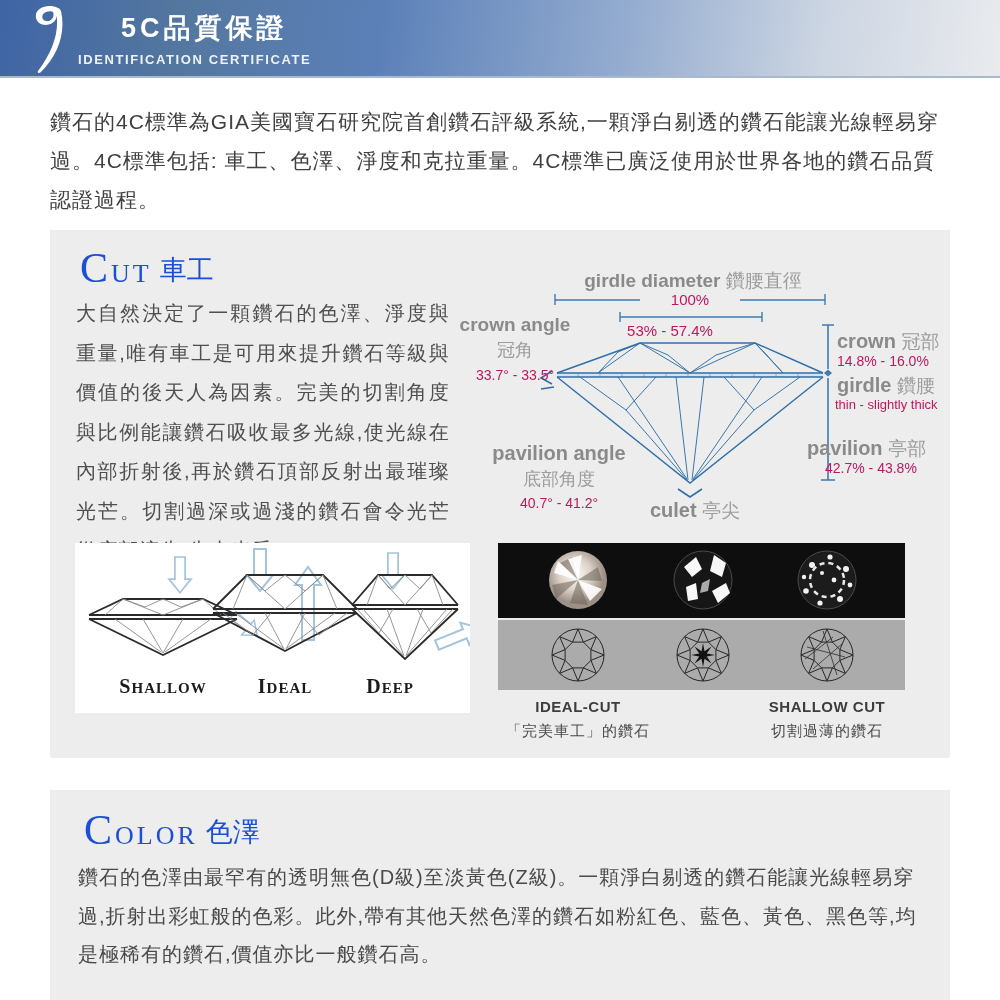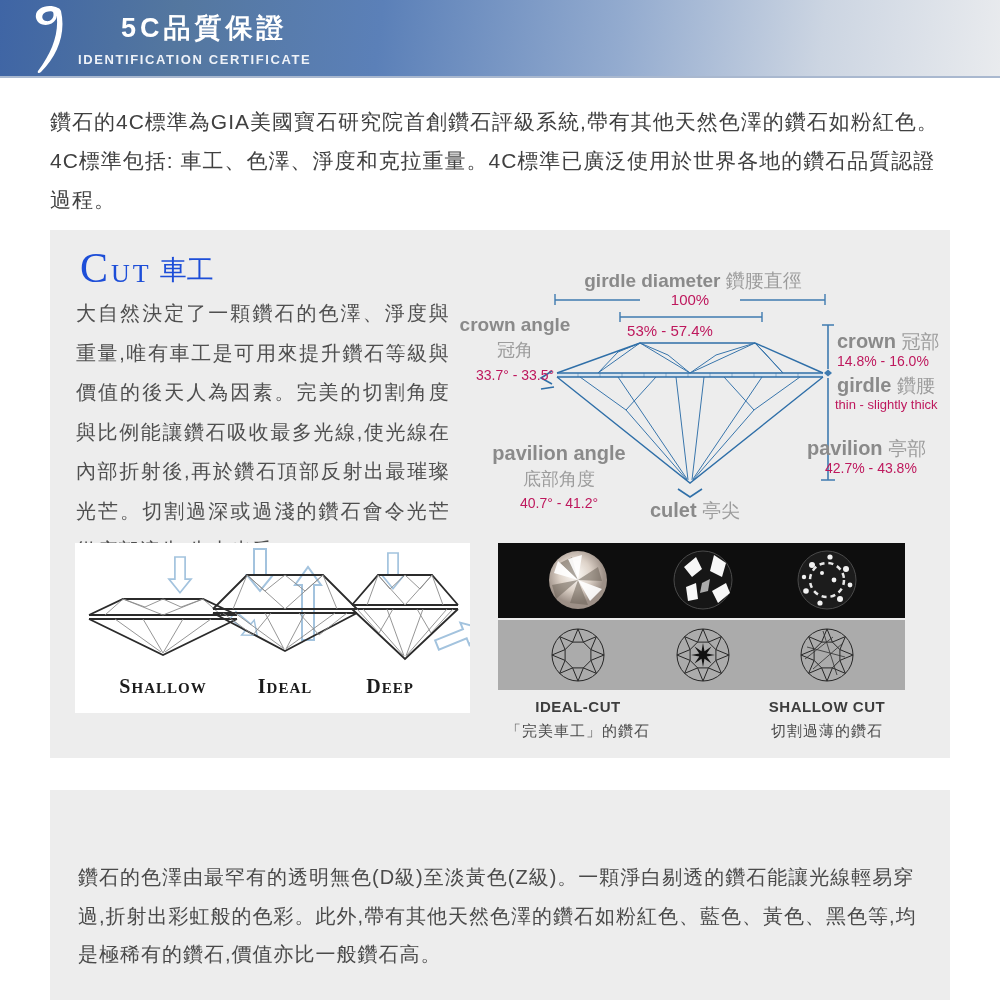--- a/index.html
+++ b/index.html
@@ -58,21 +58,21 @@
 <div class="abs" id="header">
   <svg class="abs" style="left:20px;top:5px" width="50" height="70" viewBox="0 0 50 70">
     <path fill="#ffffff" d="M38,3 C28,-2 14,3 16,13 C18,22 32,22 36,14 C37,11 37,8 36,6
       C40,26 33,46 18,66 C17,68 19,69 21,67 C38,50 46,28 41,6 C40,4 39,3 38,3 Z
       M33,7 C35,12 31,17 26,16 C21,15 21,9 26,7 C29,6 32,6 33,7 Z"></path>
   </svg>
   <div class="abs title">5C品質保證</div>
   <div class="abs subtitle">IDENTIFICATION CERTIFICATE</div>
 </div>
 
-<div class="abs" id="intro">鑽石的4C標準為GIA美國寶石研究院首創鑽石評級系統,帶有其他天然色澤的鑽石如粉紅色。4C標準包括: 車工、色澤、淨度和克拉重量。4C標準已廣泛使用於世界各地的鑽石品質認證過程。</div>
+<div class="abs" id="intro">鑽石的4C標準為GIA美國寶石研究院首創鑽石評級系統,一顆淨白剔透的鑽石能讓光線輕易穿過。4C標準包括: 車工、色澤、淨度和克拉重量。4C標準已廣泛使用於世界各地的鑽石品質認證過程。</div>
 
 <div class="abs panel" id="cut-panel">
 
   <div class="abs section-title" style="left:30px;top:14px">
     <span class="title-en">Cut</span><span class="title-zh">車工</span>
   </div>
 
   <div class="abs" id="cut-body">大自然決定了一顆鑽石的色澤、淨度與重量,唯有車工是可用來提升鑽石等級與價值的後天人為因素。完美的切割角度與比例能讓鑽石吸收最多光線,使光線在內部折射後,再於鑽石頂部反射出最璀璨光芒。切割過深或過淺的鑽石會令光芒從底部流失,失去光采。</div>
 
   <div class="abs ctr" style="left:443px;top:38px;width:400px;font-size:19px">
@@ -291,14 +291,17 @@
     <div class="cmp-title">IDEAL-CUT</div>
     <div class="cmp-caption">「完美車工」的鑽石</div>
   </div>
   <div class="abs cmp-col" style="left:692px;top:468px">
     <div class="cmp-title">SHALLOW CUT</div>
     <div class="cmp-caption">切割過薄的鑽石</div>
   </div>
 </div>
 
 <div class="abs panel" id="color-panel">
+  <div class="abs section-title" style="left:34px;top:16px">
+    <span class="title-en">Color</span><span class="title-zh">色澤</span>
+  </div>
   <div class="abs" id="color-body">鑽石的色澤由最罕有的透明無色(D級)至淡黃色(Z級)。一顆淨白剔透的鑽石能讓光線輕易穿過,折射出彩虹般的色彩。此外,帶有其他天然色澤的鑽石如粉紅色、藍色、黃色、黑色等,均是極稀有的鑽石,價值亦比一般鑽石高。</div>
 </div>
 
 </body></html>

